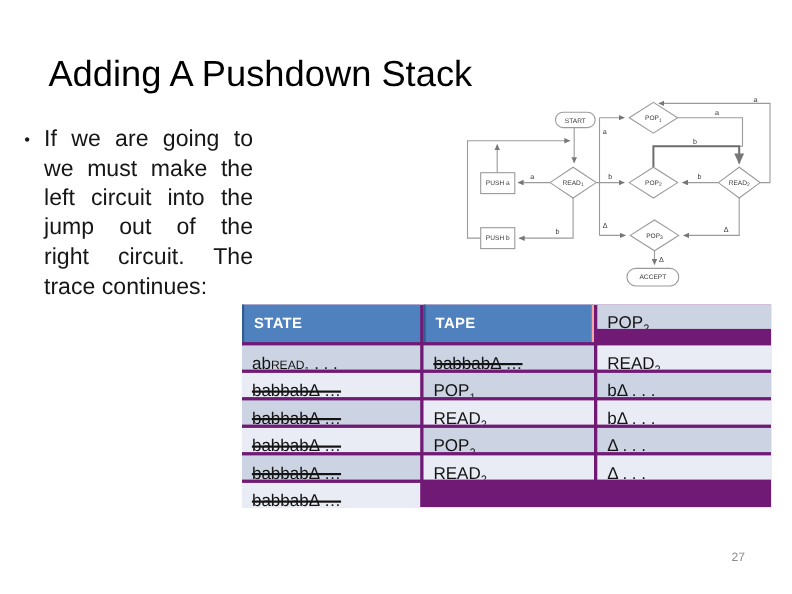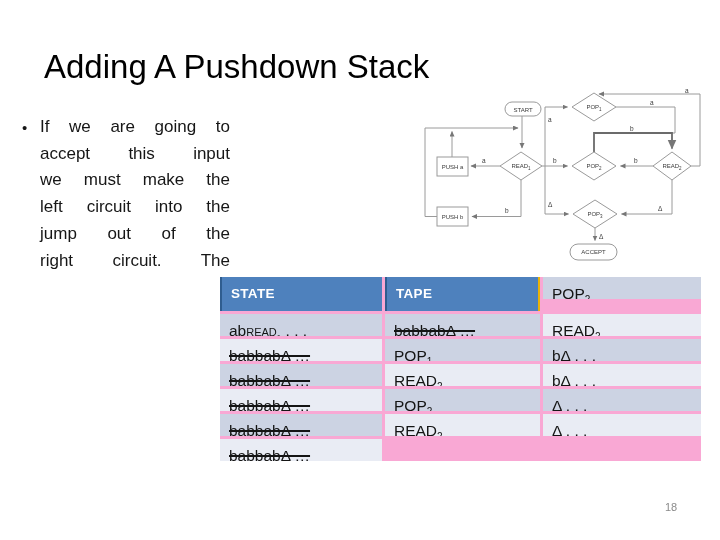--- a/index.html
+++ b/index.html
@@ -2,30 +2,30 @@
 <html><head>
 <meta charset="utf-8">
 <style>
   html,body{margin:0;padding:0;background:#fff;}
   .slide{position:relative;width:720px;height:540px;background:#ffffff;overflow:hidden;
          font-family:"Liberation Sans",sans-serif;color:#151515;}
 
   .title{position:absolute;left:44px;top:48px;font-size:33px;font-weight:400;color:#000000;white-space:nowrap;}
 
   .bullet-marker{position:absolute;left:22px;top:119px;font-size:15px;color:#161616;}
-  .bullet-text{position:absolute;left:40px;top:114px;width:190px;font-size:17px;line-height:26.7px;color:#161616;}
+  .bullet-text{position:absolute;left:40px;top:114px;width:190px;font-size:21px;line-height:26.7px;color:#161616;}
   .bullet-text .line{text-align:justify;text-align-last:justify;}
   .bullet-text .line.last{text-align-last:left;}
 
   
   .trace-table{position:absolute;left:220px;top:277px;display:grid;
-               grid-template-columns:162px 155px 158px;column-gap:3px;row-gap:3px;background:#f9a8d4;}
+               grid-template-columns:162px 155px 158px;column-gap:3px;row-gap:3px;background:#701a75;}
   .th{height:34px;background:#4E81BD;border-left:2px solid #2F5D8F;color:#fff;font-weight:bold;
       font-size:13.5px;letter-spacing:.3px;line-height:34px;padding-left:9px;box-sizing:border-box;}
-  .th.last{border-right:2px solid #eab308;}
+  .th.last{border-right:2px solid #fca5a5;}
   .cell{height:22px;line-height:34px;font-size:15.5px;padding-left:9px;box-sizing:border-box;
         color:#141414;white-space:pre;overflow:hidden;}
   .row-odd{background:#CCD3E3;}
   .row-even{background:#E9ECF4;}
   .cell sub{font-size:10px;line-height:0;}
   .sc{font-size:11px;}
   sub.sc-sub{font-size:8px;line-height:0;}
   .strike{text-decoration:line-through;text-decoration-thickness:2px;}
 
   .page-number{position:absolute;left:665px;top:501px;font-size:11px;color:#8a8a8a;}
@@ -42,25 +42,25 @@
 </head>
 <body>
 
 <div class="slide">
 
   <div class="title">Adding A Pushdown Stack</div>
 
   <div class="bullet-marker">•</div>
   <div class="bullet-text">
     <div class="line">If we are going to</div>
-    <div class="line">accept this input</div>
     <div class="line">we must make the</div>
     <div class="line">left circuit into the</div>
     <div class="line">jump out of the</div>
     <div class="line">right circuit. The</div>
+    <div class="line last">trace continues:</div>
   </div>
 
   <svg class="diagram" width="300" height="182" viewBox="0 0 300 182">
     <defs>
       <marker id="arr" markerWidth="7" markerHeight="7" refX="5" refY="2.5" orient="auto">
         <path d="M0,0 L5.5,2.5 L0,5 z" fill="#777"></path>
       </marker>
     </defs>
 
     <path class="edge" d="M107,28 L107,60" marker-end="url(#arr)"></path>
@@ -140,15 +140,15 @@
 
     <div class="cell row-odd"><span>POP</span><sub>2</sub></div>
     <div class="cell row-odd"><span>Δ</span><span> . . .</span></div>
     <div class="cell row-odd"><span class="strike">babbabΔ …</span></div>
 
     <div class="cell row-even"><span>READ</span><sub>2</sub></div>
     <div class="cell row-even"><span>Δ</span><span> . . .</span></div>
     <div class="cell row-even"><span class="strike">babbabΔ …</span></div>
   </div>
 
-  <div class="page-number">18</div>
+  <div class="page-number">27</div>
 
 </div>
 
 </body></html>

